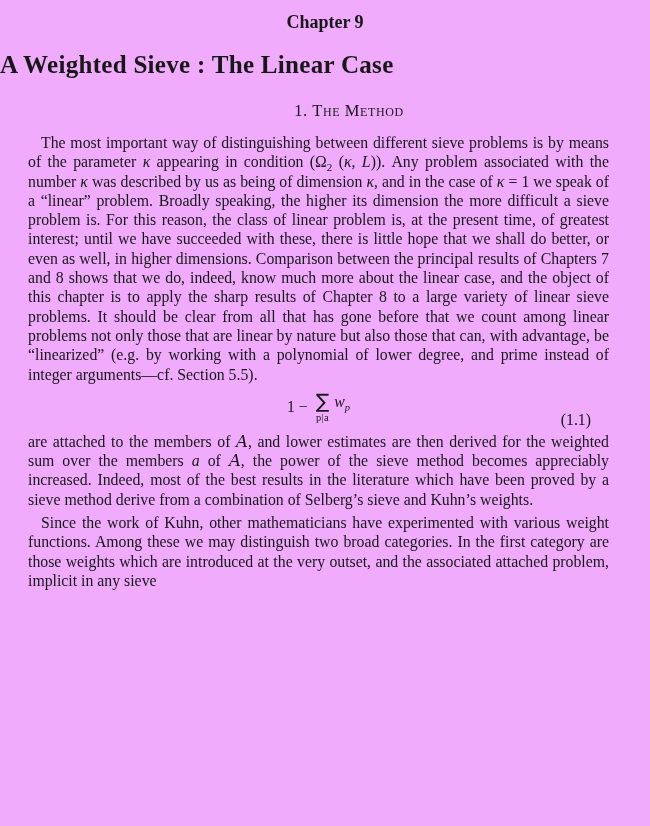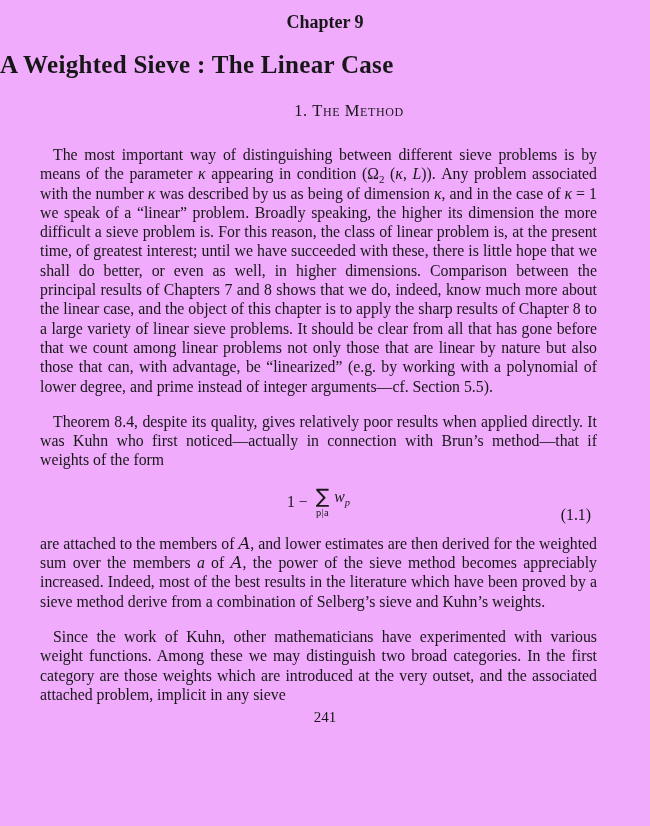--- a/index.html
+++ b/index.html
@@ -31,21 +31,21 @@
     font-variant:small-caps;
     letter-spacing:0.6px;
     padding-left:24px;
   }
   .body-text {
     position:absolute; top:129px; left:24px; width:589px;
     font-size:15.8px; line-height:19.3px;
     text-align:justify;
     text-justify:inter-word;
   }
-  .para { margin:16px; padding:0; hyphens:none; }
+  .para { margin:4px; padding:0; hyphens:none; }
   .para.indent { text-indent:13px; }
   .seg-plain { font-style:normal; }
   .seg-italic { font-style:italic; }
   .seg-sub { vertical-align:sub; font-size:11px; line-height:0; }
   .seg-script {
     font-style:italic;
     font-family:"DejaVu Serif",serif;
     font-size:16.5px;
   }
   .eq-row {
@@ -95,21 +95,20 @@
   <div class="chapter-label">Chapter 9</div>
 
   <div class="chapter-title">A Weighted Sieve : The Linear Case</div>
 
   <div class="section-heading">1. The Method</div>
 
   <div class="body-text">
 
     <div>
         <p class="para indent"><span class="seg-plain">The most important way of distinguishing between different sieve problems is by means of the parameter </span><span class="seg-italic">κ</span><span class="seg-plain"> appearing in condition (Ω</span><span class="seg-sub">2</span><span class="seg-plain"> (</span><span class="seg-italic">κ</span><span class="seg-plain">, </span><span class="seg-italic">L</span><span class="seg-plain">)). Any problem associated with the number </span><span class="seg-italic">κ</span><span class="seg-plain"> was described by us as being of dimension </span><span class="seg-italic">κ</span><span class="seg-plain">, and in the case of </span><span class="seg-italic">κ</span><span class="seg-plain"> = 1 we speak of a “linear” problem. Broadly speaking, the higher its dimension the more difficult a sieve problem is. For this reason, the class of linear problem is, at the present time, of greatest interest; until we have succeeded with these, there is little hope that we shall do better, or even as well, in higher dimensions. Comparison between the principal results of Chapters 7 and 8 shows that we do, indeed, know much more about the linear case, and the object of this chapter is to apply the sharp results of Chapter 8 to a large variety of linear sieve problems. It should be clear from all that has gone before that we count among linear problems not only those that are linear by nature but also those that can, with advantage, be “linearized” (e.g. by working with a polynomial of lower degree, and prime instead of integer arguments—cf. Section 5.5).</span></p>
-        <p class="para indent"><span class="seg-plain">Theorem 8.4, despite its quality, gives relatively poor results when applied directly. It was Kuhn who first noticed—actually in connection with Brun’s method—that if weights of the form</span></p>
       </div>
 
     <div class="eq-row">
       <span class="eq-body">
         <span class="eq-lhs">1 −</span>
         <span class="sum-stack">
           <span class="sum-sigma">∑</span>
           <span class="sum-sub">p|a</span>
         </span>
         <span class="eq-term"><span>w</span><sub>p</sub></span>
@@ -117,15 +116,14 @@
       <span class="eq-number">(1.1)</span>
     </div>
 
     <div>
         <p class="para"><span class="seg-plain">are attached to the members of </span><span class="seg-script">A</span><span class="seg-plain">, and lower estimates are then derived for the weighted sum over the members </span><span class="seg-italic">a</span><span class="seg-plain"> of </span><span class="seg-script">A</span><span class="seg-plain">, the power of the sieve method becomes appreciably increased. Indeed, most of the best results in the literature which have been proved by a sieve method derive from a combination of Selberg’s sieve and Kuhn’s weights.</span></p>
         <p class="para indent"><span class="seg-plain">Since the work of Kuhn, other mathematicians have experimented with various weight functions. Among these we may distinguish two broad categories. In the first category are those weights which are introduced at the very outset, and the associated attached problem, implicit in any sieve</span></p>
       </div>
 
   </div>
 
-  <div class="page-number">241</div>
 
 </div>
 
 </body></html>

